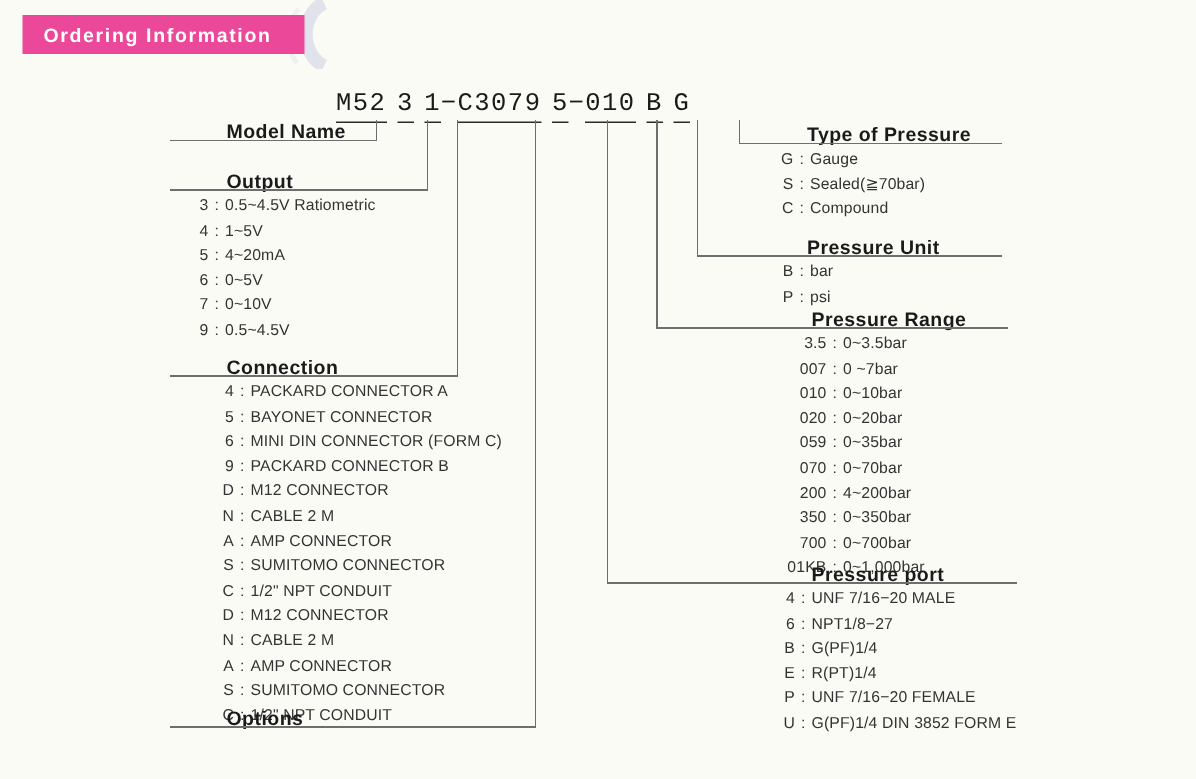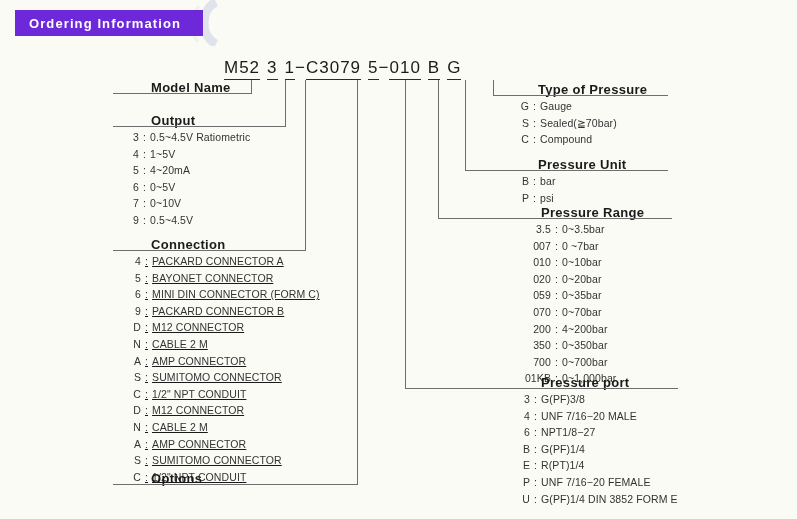--- a/index.html
+++ b/index.html
@@ -9,41 +9,41 @@
     font-family:"Liberation Sans", sans-serif;
     color:#1a1a1a;
     overflow:hidden;
     position:relative;
   }
   #root{position:absolute;inset:0;}
 
   
   .banner{
     position:absolute;left:15px;top:10px;width:188px;height:26px;
-    background:#6d28d9;
+    background:#ec4899;
     display:flex;align-items:center;
     z-index:3;
   }
   .banner-title{
     color:#ffffff;font-size:13px;font-weight:bold;
     letter-spacing:1.1px;padding-left:14px;
     white-space:nowrap;
   }
   .banner-arc{
     position:absolute;left:186px;top:0px;width:54px;height:46px;
     z-index:2;pointer-events:none;opacity:.55;
   }
 
   
   .pn{
     position:absolute;top:58px;left:224px;
     font-size:17px;letter-spacing:1px;white-space:nowrap;
     font-family:"Liberation Sans", sans-serif;
   }
-  .pn .seg{ border-bottom:1px solid #2b2b2b; padding:0 0 2px 0; }
+  .pn .seg{ border-bottom:1px solid #2b2b2b; padding:0 0 2px 0;font-family:Liberation Mono, monospace; }
   .pn .gap{ display:inline-block;width:7px; }
   .pn .dash{ padding:0 0 2px 0; }
 
   
   #lines{position:absolute;left:0;top:0;width:797px;height:519px;z-index:1;}
 
   
   .sect-title{
     position:absolute;font-size:13px;font-weight:bold;white-space:nowrap;
     letter-spacing:.3px;
@@ -106,21 +106,21 @@
   <div class="opts" style="left:130px;top:129px;">
     <div class="opt"><span class="k kw-1">3</span><span class="sep">:</span><span>0.5~4.5V Ratiometric</span></div>
     <div class="opt"><span class="k kw-1">4</span><span class="sep">:</span><span>1~5V</span></div>
     <div class="opt"><span class="k kw-1">5</span><span class="sep">:</span><span>4~20mA</span></div>
     <div class="opt"><span class="k kw-1">6</span><span class="sep">:</span><span>0~5V</span></div>
     <div class="opt"><span class="k kw-1">7</span><span class="sep">:</span><span>0~10V</span></div>
     <div class="opt"><span class="k kw-1">9</span><span class="sep">:</span><span>0.5~4.5V</span></div>
   </div>
 
   <div class="sect-title" style="left:115px;top:237px;">Connection</div>
-  <div class="opts" style="left:132px;top:253px;text-decoration:underline;">
+  <div class="opts" style="left:147px;top:253px;">
     <div class="opt"><span class="k kw-1">4</span><span class="sep">:</span><span>PACKARD CONNECTOR A</span></div>
     <div class="opt"><span class="k kw-1">5</span><span class="sep">:</span><span>BAYONET CONNECTOR</span></div>
     <div class="opt"><span class="k kw-1">6</span><span class="sep">:</span><span>MINI DIN CONNECTOR (FORM C)</span></div>
     <div class="opt"><span class="k kw-1">9</span><span class="sep">:</span><span>PACKARD CONNECTOR B</span></div>
     <div class="opt"><span class="k kw-1">D</span><span class="sep">:</span><span>M12 CONNECTOR</span></div>
     <div class="opt"><span class="k kw-1">N</span><span class="sep">:</span><span>CABLE 2 M</span></div>
     <div class="opt"><span class="k kw-1">A</span><span class="sep">:</span><span>AMP CONNECTOR</span></div>
     <div class="opt"><span class="k kw-1">S</span><span class="sep">:</span><span>SUMITOMO CONNECTOR</span></div>
     <div class="opt"><span class="k kw-1">C</span><span class="sep">:</span><span>1/2" NPT CONDUIT</span></div>
     <div class="opt"><span class="k kw-1">D</span><span class="sep">:</span><span>M12 CONNECTOR</span></div>
@@ -154,21 +154,20 @@
     <div class="opt"><span class="k kw-3">059</span><span class="sep">:</span><span>0~35bar</span></div>
     <div class="opt"><span class="k kw-3">070</span><span class="sep">:</span><span>0~70bar</span></div>
     <div class="opt"><span class="k kw-3">200</span><span class="sep">:</span><span>4~200bar</span></div>
     <div class="opt"><span class="k kw-3">350</span><span class="sep">:</span><span>0~350bar</span></div>
     <div class="opt"><span class="k kw-3">700</span><span class="sep">:</span><span>0~700bar</span></div>
     <div class="opt"><span class="k kw-3">01KB</span><span class="sep">:</span><span>0~1,000bar</span></div>
   </div>
 
   <div class="sect-title" style="left:505px;top:375px;">Pressure port</div>
   <div class="opts" style="left:521px;top:391px;">
-    <div class="opt"><span class="k kw-1">3</span><span class="sep">:</span><span>G(PF)3/8</span></div>
     <div class="opt"><span class="k kw-1">4</span><span class="sep">:</span><span>UNF 7/16−20 MALE</span></div>
     <div class="opt"><span class="k kw-1">6</span><span class="sep">:</span><span>NPT1/8−27</span></div>
     <div class="opt"><span class="k kw-1">B</span><span class="sep">:</span><span>G(PF)1/4</span></div>
     <div class="opt"><span class="k kw-1">E</span><span class="sep">:</span><span>R(PT)1/4</span></div>
     <div class="opt"><span class="k kw-1">P</span><span class="sep">:</span><span>UNF 7/16−20 FEMALE</span></div>
     <div class="opt">
       <span class="k kw-1">U</span><span class="sep">:</span><span>G(PF)1/4 DIN 3852 FORM E</span>
       
     </div>
   </div>

